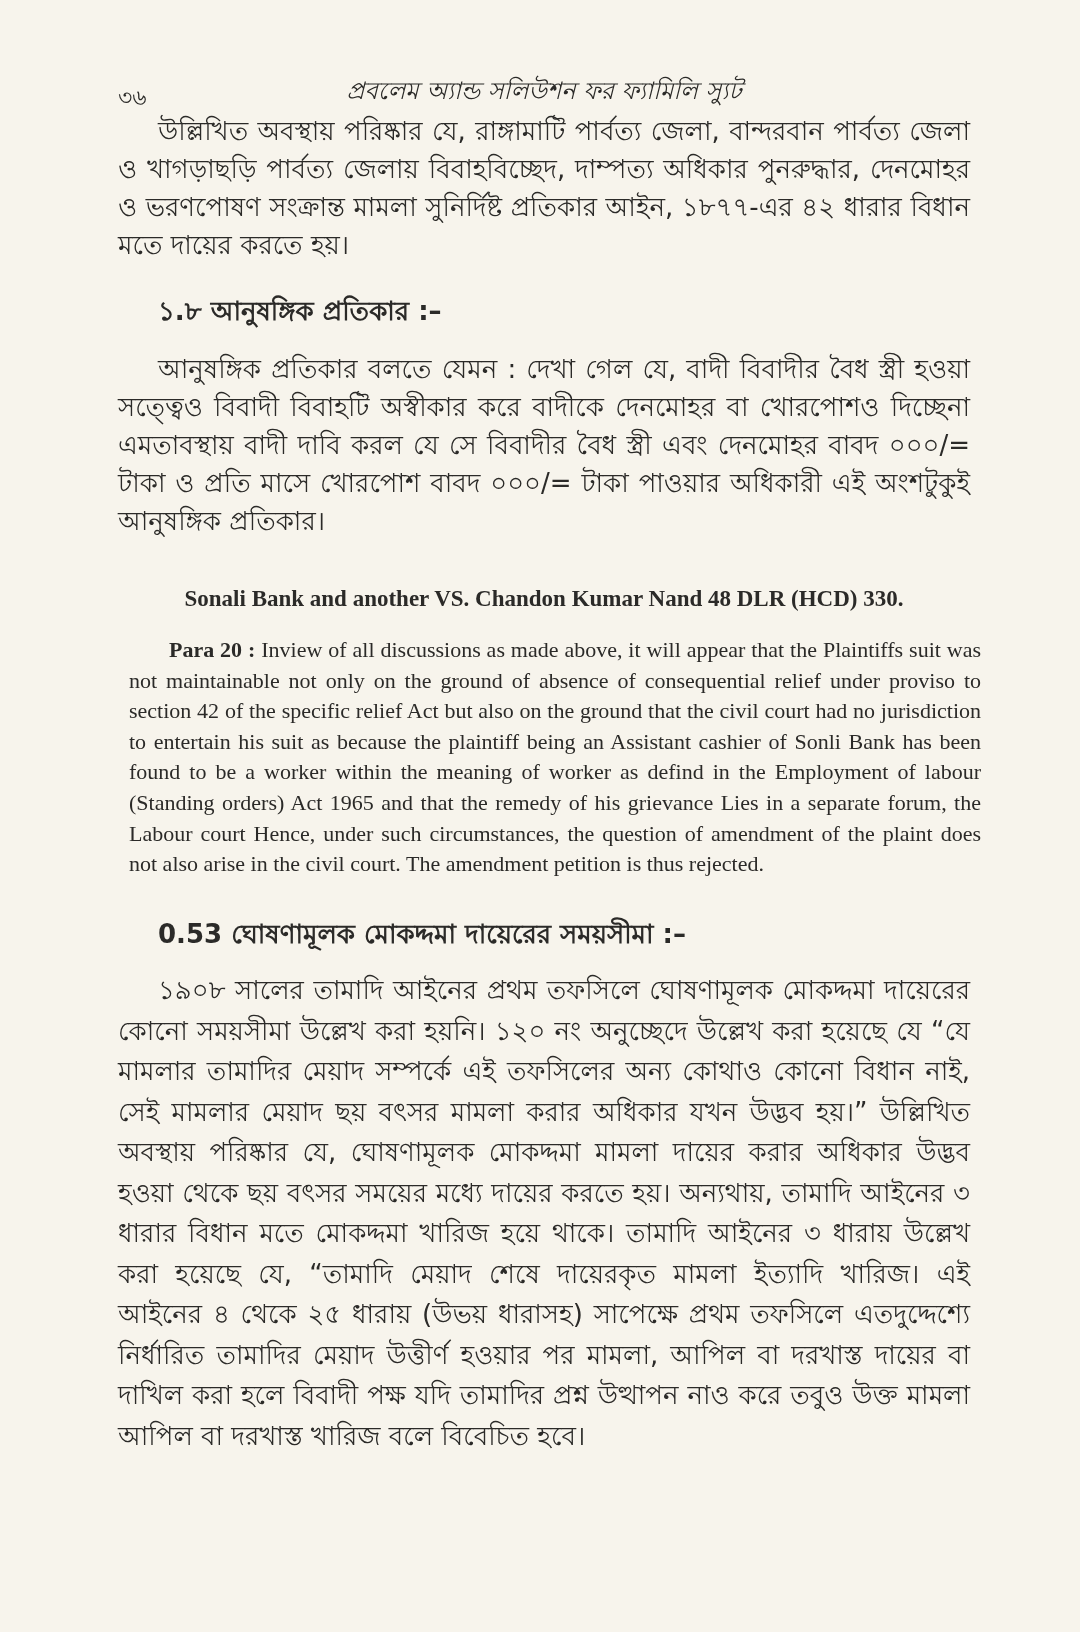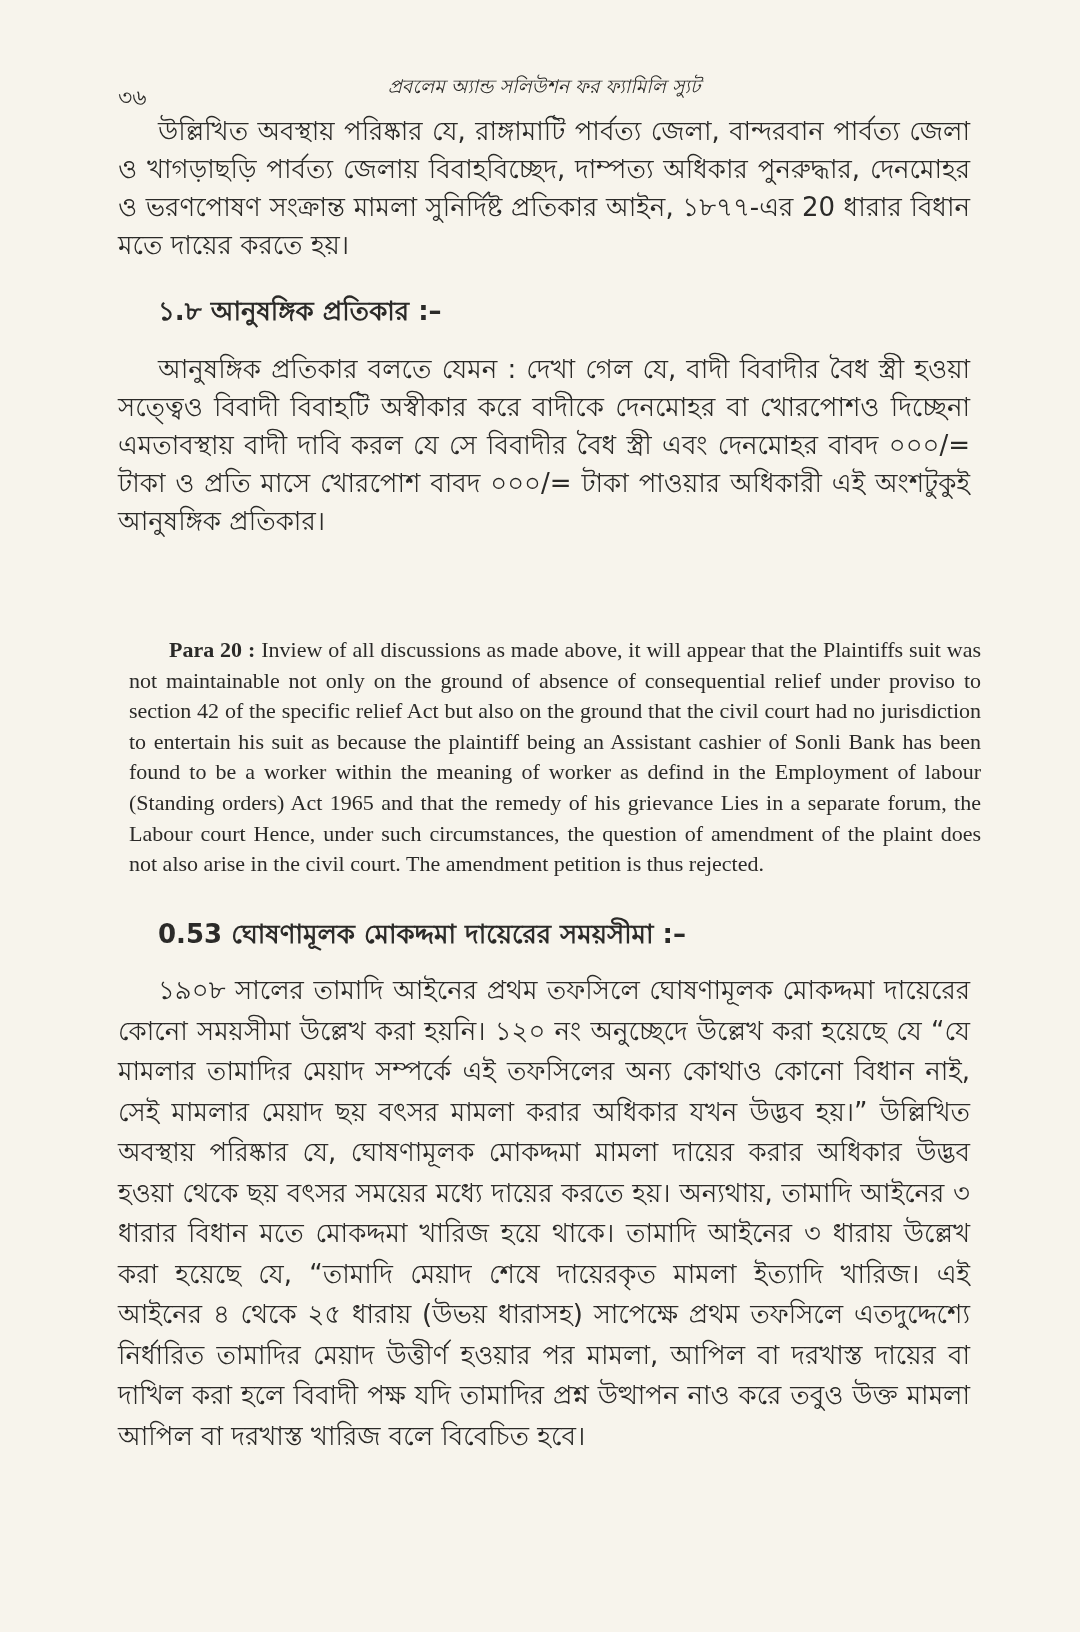--- a/index.html
+++ b/index.html
@@ -6,45 +6,46 @@
     body {
       width: 1080px; height: 1632px; overflow: hidden;
       background: #f7f4ec;
       color: #2b2a28;
       font-family: "DejaVu Sans", sans-serif;
       position: relative;
     }
     .page { position: absolute; left: 10px; top: 0; width: 1080px; height: 1316px; }
     .header { position: absolute; top: 68px; left: 108px; width: 852px; height: 40px; }
     .page-number { position: absolute; left: 0; top: 12px; font-size: 22px; }
-    .running-title { position: absolute; left: 0; right: 0; top: 4px; text-align: center; font-size: 19px; font-style: italic; }
+    .running-title { position: absolute; left: 0; right: 0; top: 4px; text-align: center; font-size: 24px; font-style: italic; }
     .bn { font-size: 26px; line-height: 38px; text-align: justify; text-align-last: left; }
     .block { position: absolute; left: 108px; width: 852px; }
     .indent { text-indent: 40px; }
     .heading { font-weight: bold; font-size: 26px; line-height: 38px; padding-left: 40px; }
     .citation { font-family: "Liberation Serif", serif; font-weight: bold; font-size: 23px; line-height: 30px; text-align: center; }
     .en { font-family: "Liberation Serif", serif; font-size: 22px; line-height: 30.6px; text-align: justify; }
     .en .lead { font-weight: bold; }
   </style>
 </head>
 <body>
 
 <div class="page">
   <div class="header">
     <span class="page-number">৩৬</span>
     <div class="running-title">প্রবলেম অ্যান্ড সলিউশন ফর ফ্যামিলি স্যুট</div>
   </div>
 
-  <p class="block bn indent" style="top:112px; margin:0;">উল্লিখিত অবস্থায় পরিষ্কার যে, রাঙ্গামাটি পার্বত্য জেলা, বান্দরবান পার্বত্য জেলা ও খাগড়াছড়ি পার্বত্য জেলায় বিবাহবিচ্ছেদ, দাম্পত্য অধিকার পুনরুদ্ধার, দেনমোহর ও ভরণপোষণ সংক্রান্ত মামলা সুনির্দিষ্ট প্রতিকার আইন, ১৮৭৭-এর 20 ধারার বিধান মতে দায়ের করতে হয়।</p>
+  <p class="block bn indent" style="top:112px; margin:0;">উল্লিখিত অবস্থায় পরিষ্কার যে, রাঙ্গামাটি পার্বত্য জেলা, বান্দরবান পার্বত্য জেলা ও খাগড়াছড়ি পার্বত্য জেলায় বিবাহবিচ্ছেদ, দাম্পত্য অধিকার পুনরুদ্ধার, দেনমোহর ও ভরণপোষণ সংক্রান্ত মামলা সুনির্দিষ্ট প্রতিকার আইন, ১৮৭৭-এর ৪২ ধারার বিধান মতে দায়ের করতে হয়।</p>
 
   <div class="block heading" style="top:292px;">১.৮ আনুষঙ্গিক প্রতিকার :–</div>
 
   <p class="block bn indent" style="top:350px; margin:0;">আনুষঙ্গিক প্রতিকার বলতে যেমন : দেখা গেল যে, বাদী বিবাদীর বৈধ স্ত্রী হওয়া সত্ত্বেও বিবাদী বিবাহটি অস্বীকার করে বাদীকে দেনমোহর বা খোরপোশও দিচ্ছেনা এমতাবস্থায় বাদী দাবি করল যে সে বিবাদীর বৈধ স্ত্রী এবং দেনমোহর বাবদ ০০০/= টাকা ও প্রতি মাসে খোরপোশ বাবদ ০০০/= টাকা পাওয়ার অধিকারী এই অংশটুকুই আনুষঙ্গিক প্রতিকার।</p>
 
 
+  <div class="block citation" style="top:584px;">Sonali Bank and another VS. Chandon Kumar Nand 48 DLR (HCD) 330.</div>
 
   <p class="block en indent" style="top:624px; margin:11px;">
     <span class="lead">Para 20 :</span>
     <span>Inview of all discussions as made above, it will appear that the Plaintiffs suit was not maintainable not only on the ground of absence of consequential relief under proviso to section 42 of the specific relief Act but also on the ground that the civil court had no jurisdiction to entertain his suit as because the plaintiff being an Assistant cashier of Sonli Bank has been found to be a worker within the meaning of worker as defind in the Employment of labour (Standing orders) Act 1965 and that the remedy of his grievance Lies in a separate forum, the Labour court Hence, under such circumstances, the question of amendment of the plaint does not also arise in the civil court. The amendment petition is thus rejected.</span>
   </p>
 
   <div class="block heading" style="top:915px;">0.53 ঘোষণামূলক মোকদ্দমা দায়েরের সময়সীমা :–</div>
 
   <p class="block bn indent" style="top:970px; margin:0; line-height:40.5px;">১৯০৮ সালের তামাদি আইনের প্রথম তফসিলে ঘোষণামূলক মোকদ্দমা দায়েরের কোনো সময়সীমা উল্লেখ করা হয়নি। ১২০ নং অনুচ্ছেদে উল্লেখ করা হয়েছে যে “যে মামলার তামাদির মেয়াদ সম্পর্কে এই তফসিলের অন্য কোথাও কোনো বিধান নাই, সেই মামলার মেয়াদ ছয় বৎসর মামলা করার অধিকার যখন উদ্ভব হয়।” উল্লিখিত অবস্থায় পরিষ্কার যে, ঘোষণামূলক মোকদ্দমা মামলা দায়ের করার অধিকার উদ্ভব হওয়া থেকে ছয় বৎসর সময়ের মধ্যে দায়ের করতে হয়। অন্যথায়, তামাদি আইনের ৩ ধারার বিধান মতে মোকদ্দমা খারিজ হয়ে থাকে। তামাদি আইনের ৩ ধারায় উল্লেখ করা হয়েছে যে, “তামাদি মেয়াদ শেষে দায়েরকৃত মামলা ইত্যাদি খারিজ। এই আইনের ৪ থেকে ২৫ ধারায় (উভয় ধারাসহ) সাপেক্ষে প্রথম তফসিলে এতদুদ্দেশ্যে নির্ধারিত তামাদির মেয়াদ উত্তীর্ণ হওয়ার পর মামলা, আপিল বা দরখাস্ত দায়ের বা দাখিল করা হলে বিবাদী পক্ষ যদি তামাদির প্রশ্ন উত্থাপন নাও করে তবুও উক্ত মামলা আপিল বা দরখাস্ত খারিজ বলে বিবেচিত হবে।</p>
 </div>

